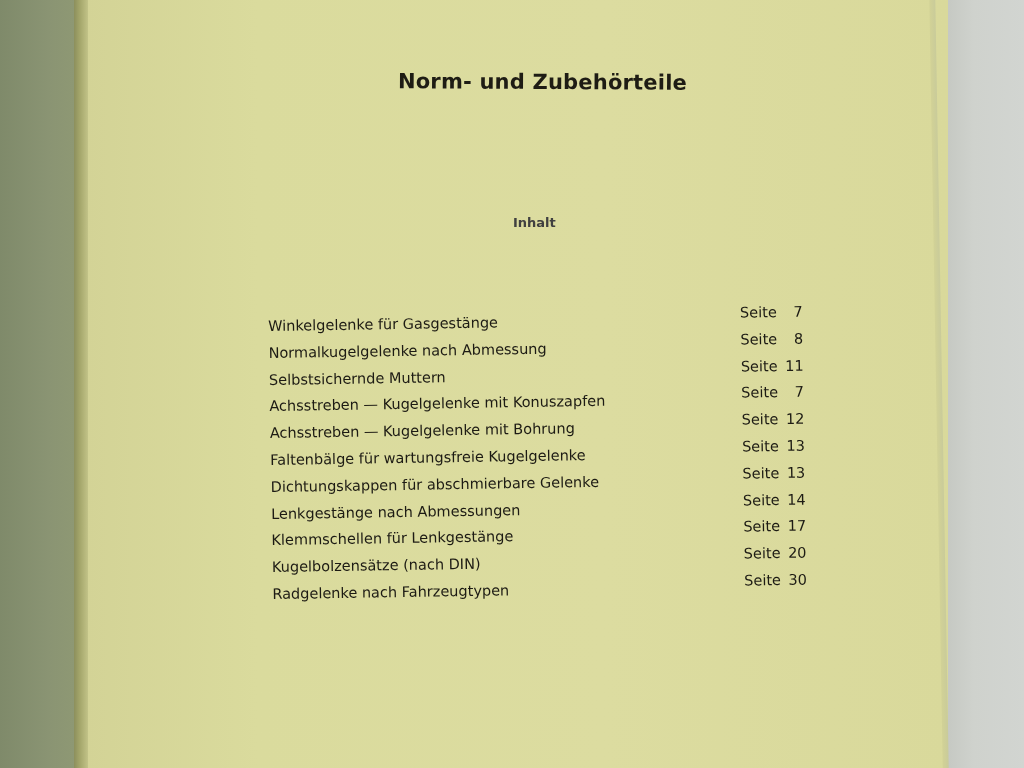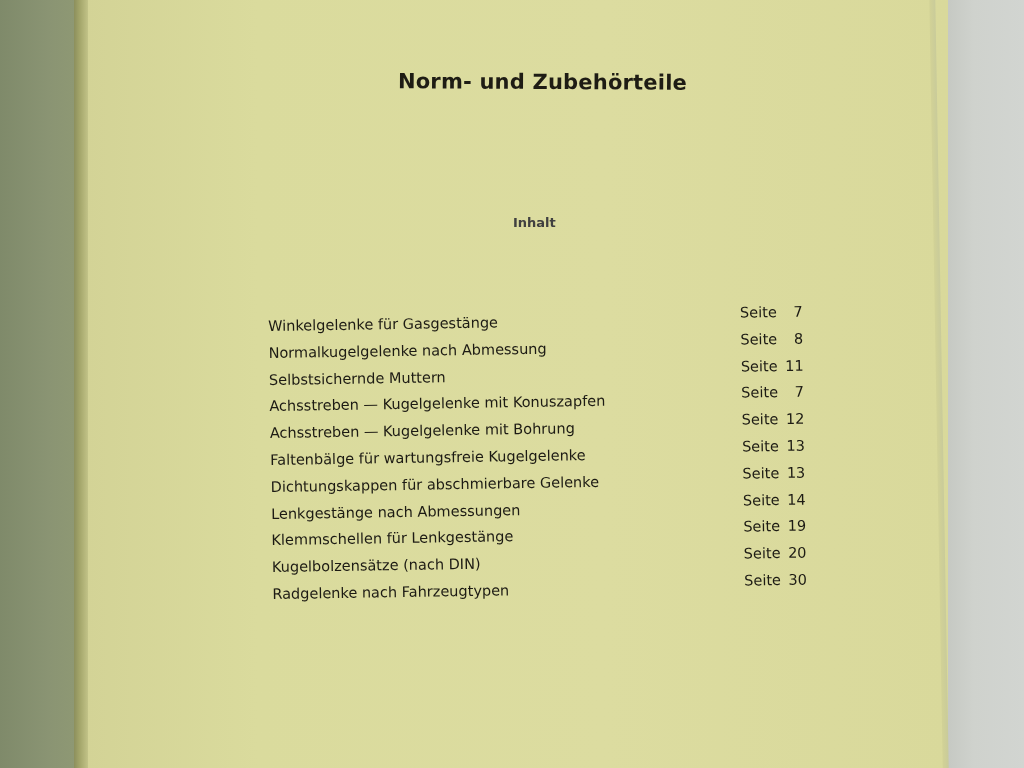--- a/index.html
+++ b/index.html
@@ -93,21 +93,21 @@
   <div class="toc-row">
     <span class="toc-title">Dichtungskappen für abschmierbare Gelenke</span>
     <span class="toc-page"><span>Seite</span><span class="num">13</span></span>
   </div>
   <div class="toc-row">
     <span class="toc-title">Lenkgestänge nach Abmessungen</span>
     <span class="toc-page"><span>Seite</span><span class="num">14</span></span>
   </div>
   <div class="toc-row">
     <span class="toc-title">Klemmschellen für Lenkgestänge</span>
-    <span class="toc-page"><span>Seite</span><span class="num">19</span></span>
+    <span class="toc-page"><span>Seite</span><span class="num">17</span></span>
   </div>
   <div class="toc-row">
     <span class="toc-title">Kugelbolzensätze (nach DIN)</span>
     <span class="toc-page"><span>Seite</span><span class="num">20</span></span>
   </div>
   <div class="toc-row">
     <span class="toc-title">Radgelenke nach Fahrzeugtypen</span>
     <span class="toc-page"><span>Seite</span><span class="num">30</span></span>
   </div>
 </div>

